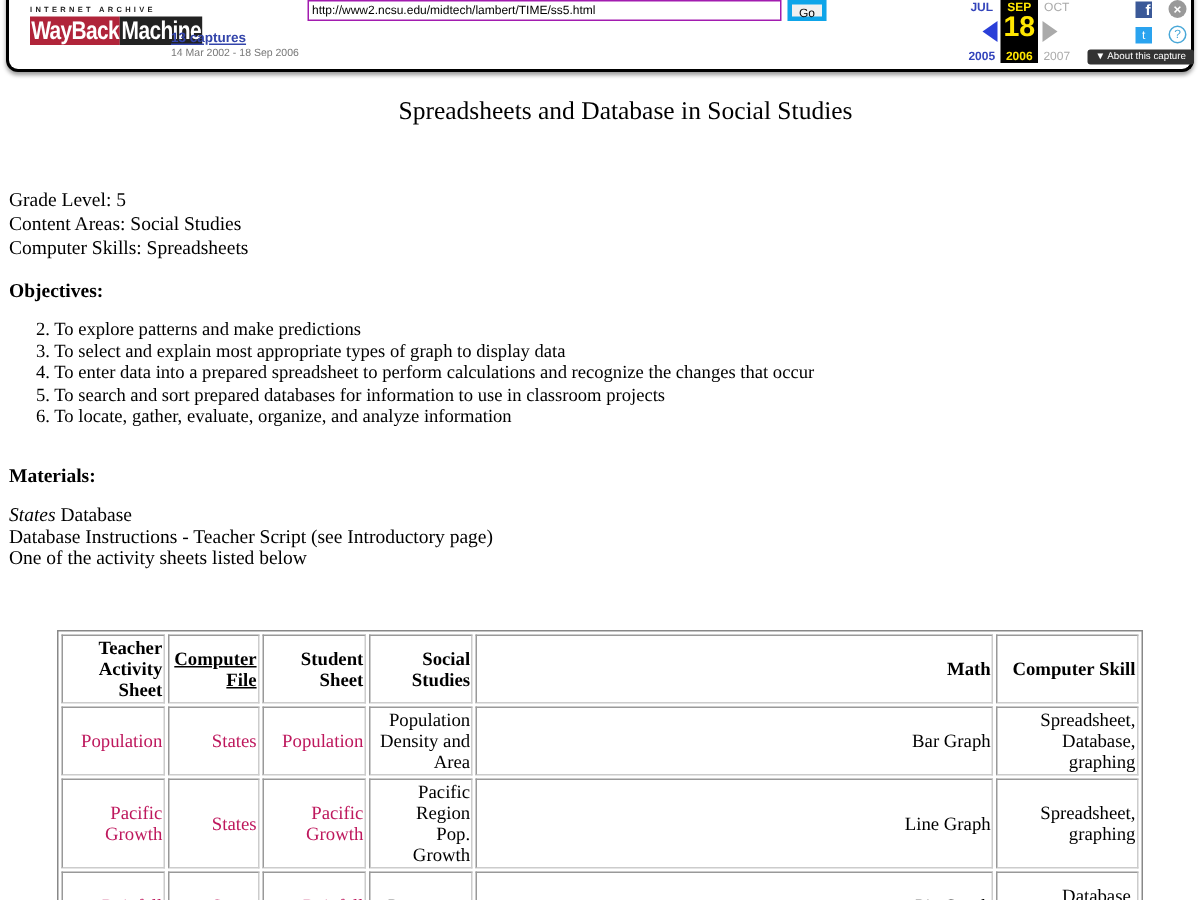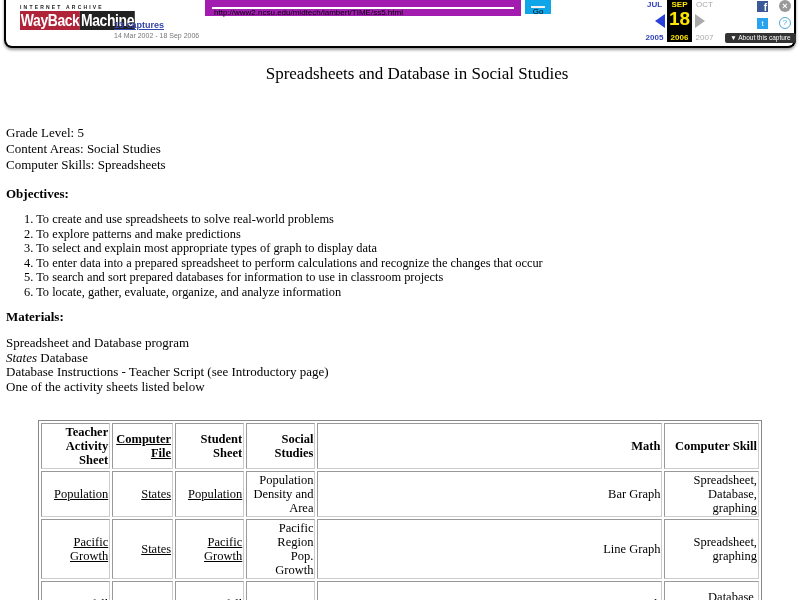--- a/index.html
+++ b/index.html
@@ -21,26 +21,26 @@
       transform: scaleX(0.82); transform-origin: left;
     }
     .wb-logo-main .w1 { color: #fff; background: #b0243a; padding: 0 1px; }
     .wb-logo-main .w2 { color: #fff; background: #222; padding: 0 1px; }
 
     .wb-captures { position: absolute; left: 108px; top: 24px; font-size: 9px; font-weight: bold; color: #3344aa; text-decoration: underline; }
     .wb-range { position: absolute; left: 108px; top: 36px; font-size: 7px; color: #777; }
 
     .wb-url {
       position: absolute; left: 199px; top: 4px; width: 316px; height: 14px;
-      border: 7px solid #a21caf; font-size: 8px; padding: 1px 2px; color: #000;
+      border: 1px solid #a21caf; font-size: 8px; padding: 1px 2px; color: #000;
       font-family: "Liberation Sans", sans-serif; background: #fff;
     }
     .wb-go {
       position: absolute; left: 519px; top: 4px; width: 26px; height: 14px;
-      border: 6px solid #0ea5e9; background: #f0f0f0; font-size: 8px; text-align: center; line-height: 12px;
+      border: 3px solid #0ea5e9; background: #f0f0f0; font-size: 8px; text-align: center; line-height: 12px;
     }
 
     .wb-cal { position: absolute; left: 636px; top: 4px; height: 42px; font-size: 8px; font-weight: bold; }
     .cal-col { position: absolute; top: 0; width: 25px; height: 42px; text-align: center; }
     .cal-prev { left: 0; color: #3344bb; }
     .cal-cur { left: 25px; background: #000000; color: #ffe600; }
     .cal-next { left: 50px; color: #aaa; font-weight: normal; }
     .cal-month { position: absolute; top: 0; left: 0; width: 100%; font-size: 8px; }
     .cal-year { position: absolute; bottom: 0; left: 0; width: 100%; font-size: 8px; }
     .cal-day { position: absolute; top: 8px; left: 0; width: 100%; font-size: 19px; line-height: 22px; }
@@ -72,21 +72,21 @@
       border-collapse: separate; border-spacing: 2px; border: 1px solid #888;
       font-size: 12.5px; text-align: center;
     }
     table.activities th, table.activities td {
       border: 1px solid #999; border-right-color: #ccc; border-bottom-color: #ccc;
       padding: 1px 1px; vertical-align: middle; line-height: 14px; text-align: right;
     }
     table.activities th { font-weight: bold; height: 44px; }
     table.activities td { height: 46px; }
     table.activities tr.r2 td { height: 60px; padding-left: 28px; }
-    table.activities a { color: #000000; text-decoration: underline; }
+    table.activities a { color: #be185d; }
     .col-teacher { width: 62px; }
     .col-file { width: 55px; text-decoration: underline; }
     .col-student { width: 56px; }
     .col-social { width: 56px; }
     .col-skill { width: 66px; }
   </style>
 </head>
 <body>
 
 <div class="wb-bar">
@@ -128,31 +128,29 @@
 <h1 class="page-title" style="font-weight:normal;">Spreadsheets and Database in Social Studies</h1>
 
 <div class="meta">
   <div>Grade Level: 5</div>
   <div>Content Areas: Social Studies</div>
   <div>Computer Skills: Spreadsheets</div>
 </div>
 
 <div class="section-head" style="top:186px;">Objectives:</div>
 <ul class="obj-list">
-  <li>1. To create and use spreadsheets to solve real-world problems</li>
   <li>2. To explore patterns and make predictions</li>
   <li>3. To select and explain most appropriate types of graph to display data</li>
   <li>4. To enter data into a prepared spreadsheet to perform calculations and recognize the changes that occur</li>
   <li>5. To search and sort prepared databases for information to use in classroom projects</li>
   <li>6. To locate, gather, evaluate, organize, and analyze information</li>
 </ul>
 
 <div class="section-head" style="top:309px;">Materials:</div>
 <div class="materials">
-  <div>Spreadsheet and Database program</div>
   <div><em>States</em><span> Database</span></div>
   <div>Database Instructions - Teacher Script (see Introductory page)</div>
   <div>One of the activity sheets listed below</div>
 </div>
 
 <table class="activities">
   <tbody>
       <tr>
     <th class="col-teacher">Teacher Activity Sheet</th>
     <th class="col-file">Computer File</th>

